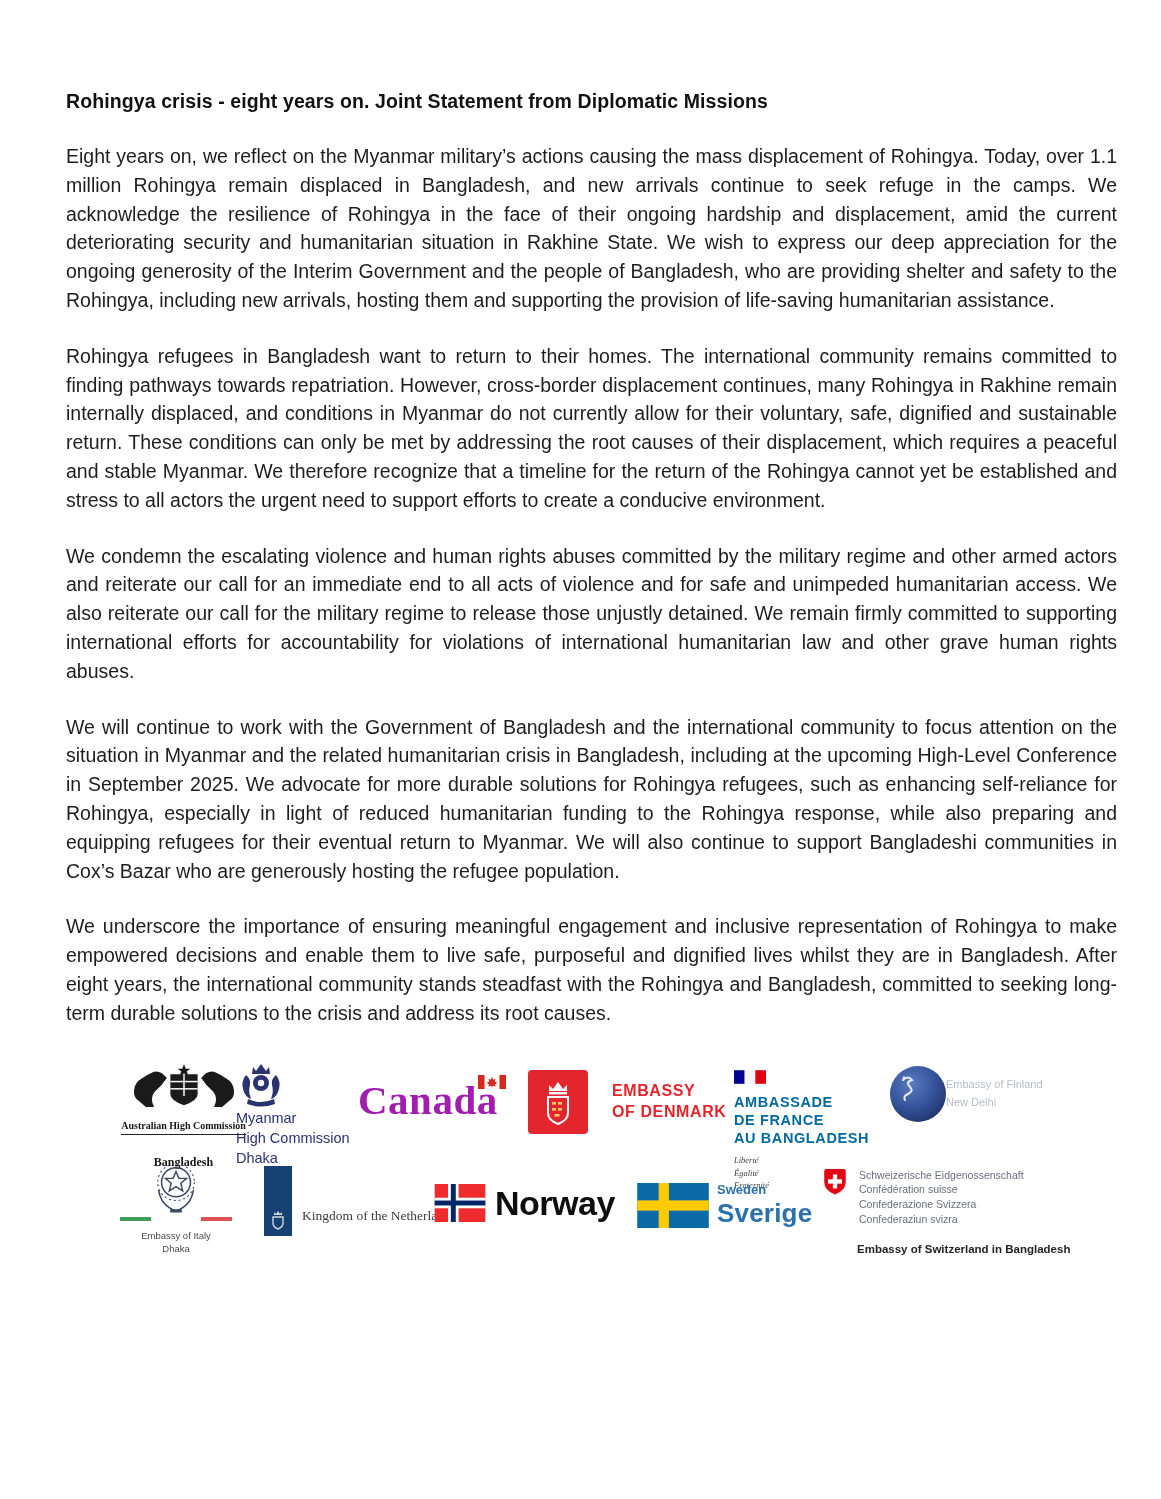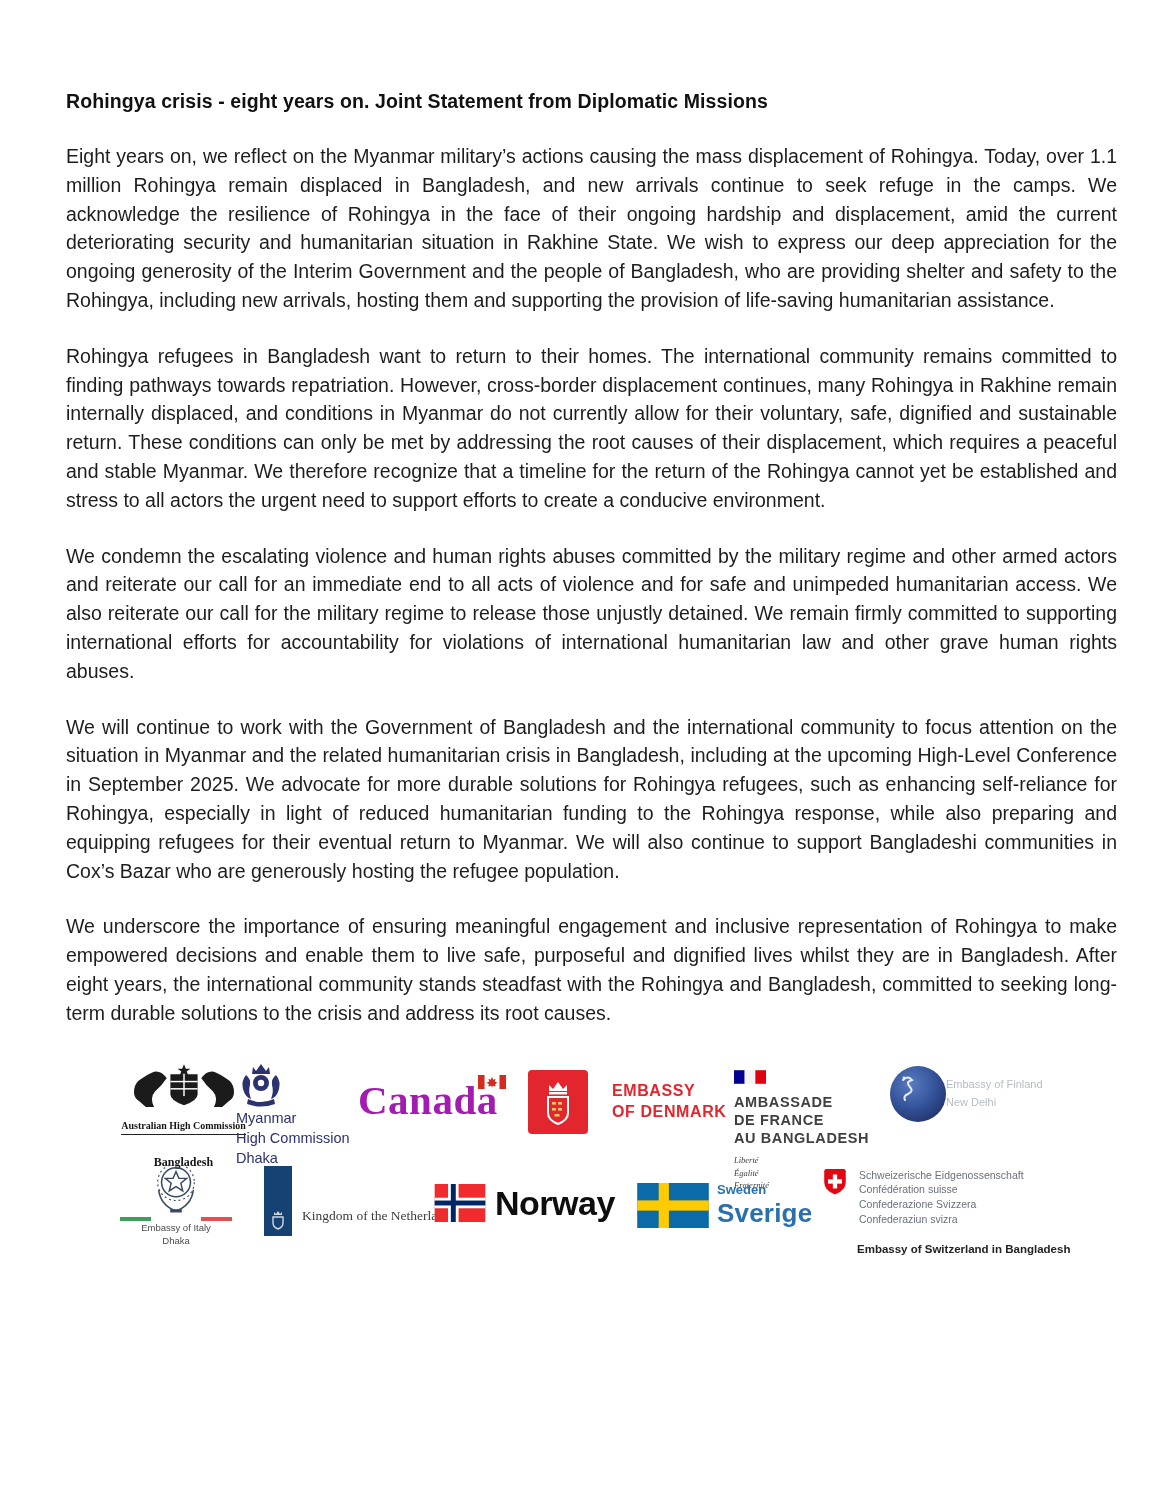--- a/index.html
+++ b/index.html
@@ -28,35 +28,35 @@
   .ca-word { position:relative; display:inline-block; font-family:"Liberation Serif", serif; font-size:41px; font-weight:600; color:#a21caf; letter-spacing:0.5px; }
   .ca-flag { position:absolute; top:-1px; right:-8px; }
 
   
   .logo-dk { left:462px; top:12px; display:flex; align-items:center; gap:24px; }
   .dk-square { width:60px; height:64px; background:#e3262d; border-radius:4px; display:flex; align-items:center; justify-content:center; }
   .dk-text { font-size:16px; font-weight:800; color:#e3262d; line-height:1.3; letter-spacing:0.6px; }
 
   
   .logo-fr { left:668px; top:12px; width:150px; }
-  .fr-lines { font-size:14.5px; font-weight:bold; color:#404040; line-height:1.25; letter-spacing:0.6px; margin-top:5px; }
+  .fr-lines { font-size:14.5px; font-weight:bold; color:#0369a1; line-height:1.25; letter-spacing:0.6px; margin-top:5px; }
   .fr-motto { font-family:"Liberation Serif", serif; font-style:italic; font-size:8.5px; color:#3f3f3f; line-height:1.5; margin-top:7px; }
 
   
   .logo-fi { left:824px; top:8px; display:flex; align-items:center; }
   .fi-ball { width:56px; height:56px; border-radius:50%; background:radial-gradient(circle at 38% 32%, #5a7cc0 0%, #35549c 45%, #17224e 100%); position:relative; }
   .fi-lion { position:absolute; left:8px; top:9px; }
   .fi-text { font-size:11px; color:#b7bcc4; line-height:1.55; }
 
   
   .logo-it { left:54px; top:103px; width:112px; text-align:center; position:relative; }
   .it-dash { position:absolute; top:56px; width:31px; height:4.5px; }
   .it-dash.green { left:0; background:#3e9d5a; }
   .it-dash.red { right:0; background:#e05252; }
-  .it-text { font-size:9.5px; color:#4c4c4c; line-height:1.4; margin-top:2px; }
+  .it-text { font-size:9.5px; color:#4c4c4c; line-height:1.4; margin-top:10px; }
 
   
   .logo-nl { left:198px; top:108px; display:flex; align-items:flex-start; gap:10px; }
   .nl-bar { width:28px; height:70px; background:#154273; position:relative; }
   .nl-crest { position:absolute; bottom:6px; left:6px; }
   .nl-label { font-family:"Liberation Serif", serif; font-size:13.5px; color:#3b3b3b; margin-top:42px; white-space:nowrap; }
 
   
   .logo-no { left:368px; top:126px; display:flex; align-items:center; gap:9px; }
   .no-label { font-size:34px; font-weight:800; color:#0e0e0e; letter-spacing:-0.5px; }

